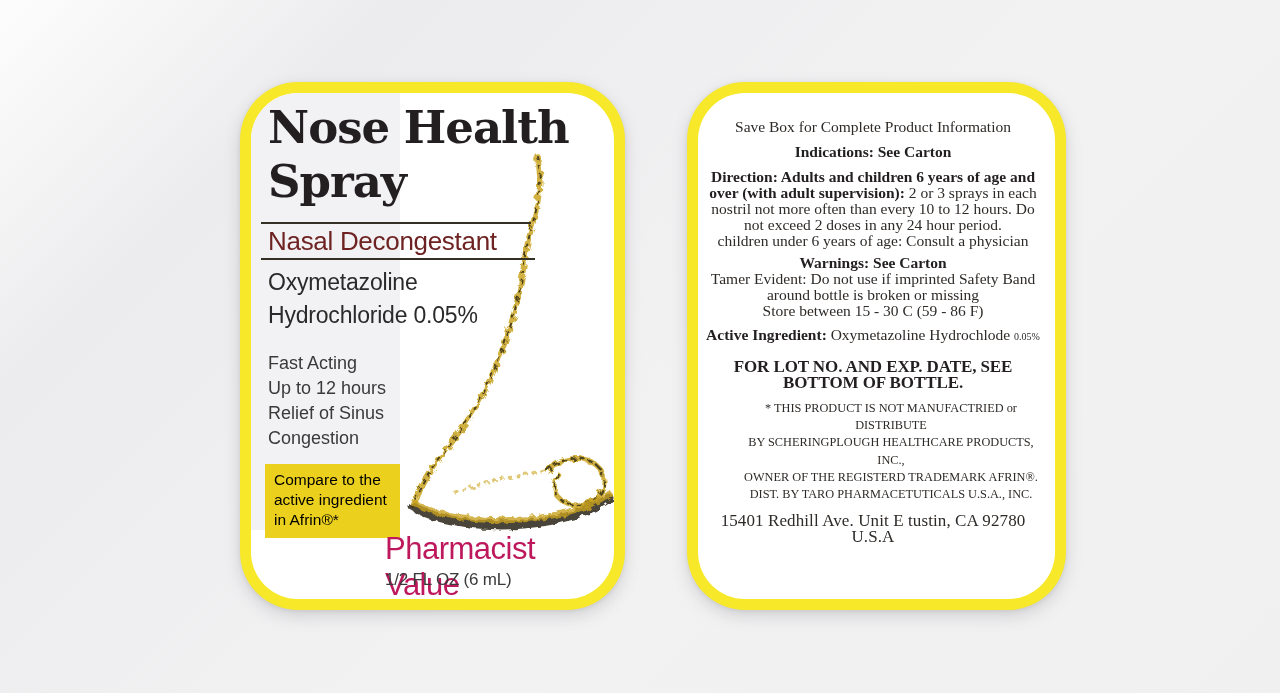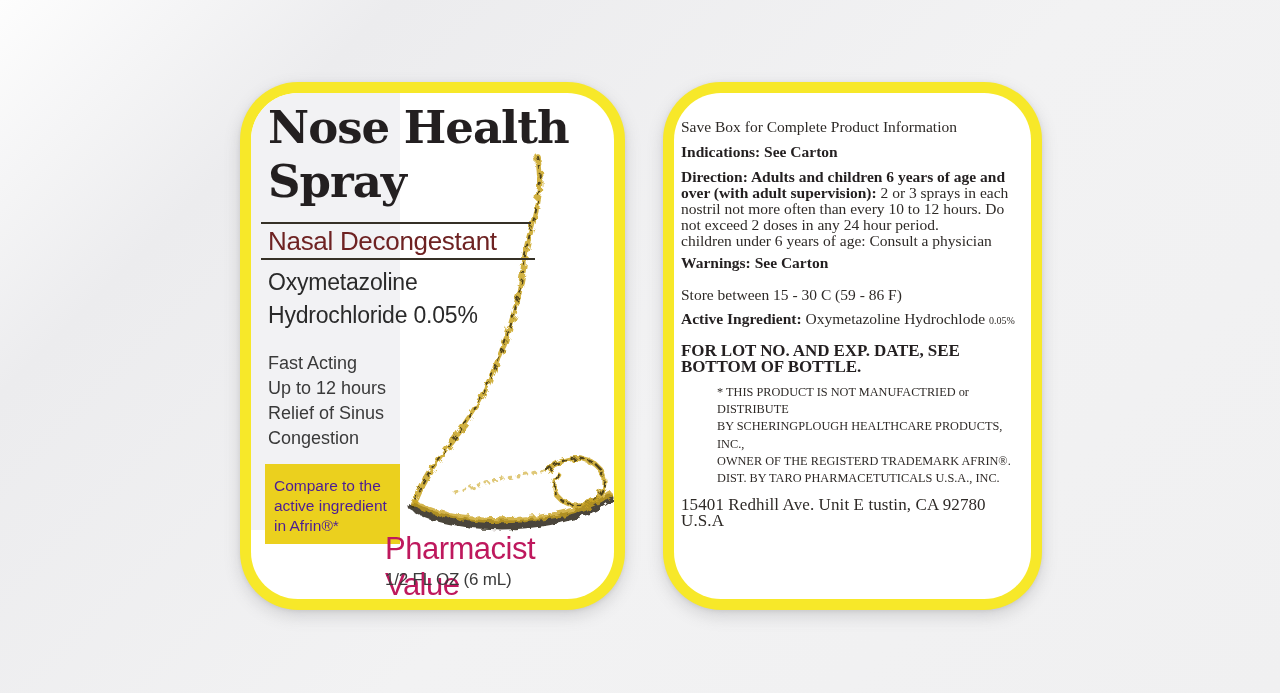--- a/index.html
+++ b/index.html
@@ -47,35 +47,35 @@
   .front-active {
     position: absolute; left: 17px; top: 173px;
     font-size: 23px; line-height: 33px; color: #2A2A2A; letter-spacing: -0.2px;
   }
   .front-claims {
     position: absolute; left: 17px; top: 258px;
     list-style: none; font-size: 18px; line-height: 25px; color: #3A3A3A;
   }
   .compare-box {
     position: absolute; left: 14px; top: 371px; width: 135px;
-    background: #EBD01E; padding: 12px 9px 8px;
-    font-size: 15.5px; line-height: 20px; color: #4c1d95;
+    background: #EBD01E; padding: 6px 9px 8px;
+    font-size: 15.5px; line-height: 20px; color: #000000;
   }
   .brand-name {
     position: absolute; left: 134px; top: 438px;
     font-size: 31px; font-weight: 400; letter-spacing: -0.5px; color: #be185d;
   }
   .net-contents {
     position: absolute; left: 134px; top: 477px;
     font-size: 17px; color: #3A3A3A; letter-spacing: -0.2px;
   }
   .nose-svg { position: absolute; left: 0; top: 0; }
 
   
-  .back { left: 663px; width: 379px; }
+  .back { left: 687px; width: 379px; text-align: center; }
   .back-inner {
     font-family: "Liberation Serif", serif;
     color: #2E2A27;
     padding: 26px 14px 0 7px;
     font-size: 15.5px; line-height: 16px;
   }
   .back-inner p { margin: 0 0 9px; }
   .back-inner b { font-weight: 700; color: #231F20; }
   p.direction-para { margin-bottom: 6px; }
   p.warnings-para { margin-bottom: 8px; }
@@ -146,21 +146,21 @@
 
   <div class="panel back">
     <div class="panel-inner back-inner">
 
       <p>Save Box for Complete Product Information</p>
 
       <p><b>Indications: See Carton</b></p>
 
       <p class="direction-para"><b>Direction: Adults and children 6 years of age and over (with adult supervision):</b><span> 2 or 3 sprays in each nostril not more often than every 10 to 12 hours. Do not exceed 2 doses in any 24 hour period.</span><br><span>children under 6 years of age: Consult a physician</span></p>
 
-      <p class="warnings-para"><b>Warnings: See Carton</b><br><br><span>Store between 15 - 30 C (59 - 86 F)</span></p>
+      <p class="warnings-para"><b>Warnings: See Carton</b><br><span>Tamer Evident: Do not use if imprinted Safety Band around bottle is broken or missing</span><br><span>Store between 15 - 30 C (59 - 86 F)</span></p>
 
       <p class="active-para"><b>Active Ingredient:</b><span> Oxymetazoline Hydrochlode </span><span class="strength-small">0.05%</span></p>
 
 
       <p class="lot-para"><b>FOR LOT NO. AND EXP. DATE, SEE BOTTOM OF BOTTLE.</b></p>
 
       <p class="disclaimer-para"><span>* THIS PRODUCT IS NOT MANUFACTRIED or DISTRIBUTE</span><br><span>BY SCHERINGPLOUGH HEALTHCARE PRODUCTS, INC.,</span><br><span>OWNER OF THE REGISTERD TRADEMARK AFRIN®.</span><br><span>DIST. BY TARO PHARMACETUTICALS U.S.A., INC.</span></p>
 
       <p class="address-para">15401 Redhill Ave. Unit E tustin, CA 92780 U.S.A</p>
 

